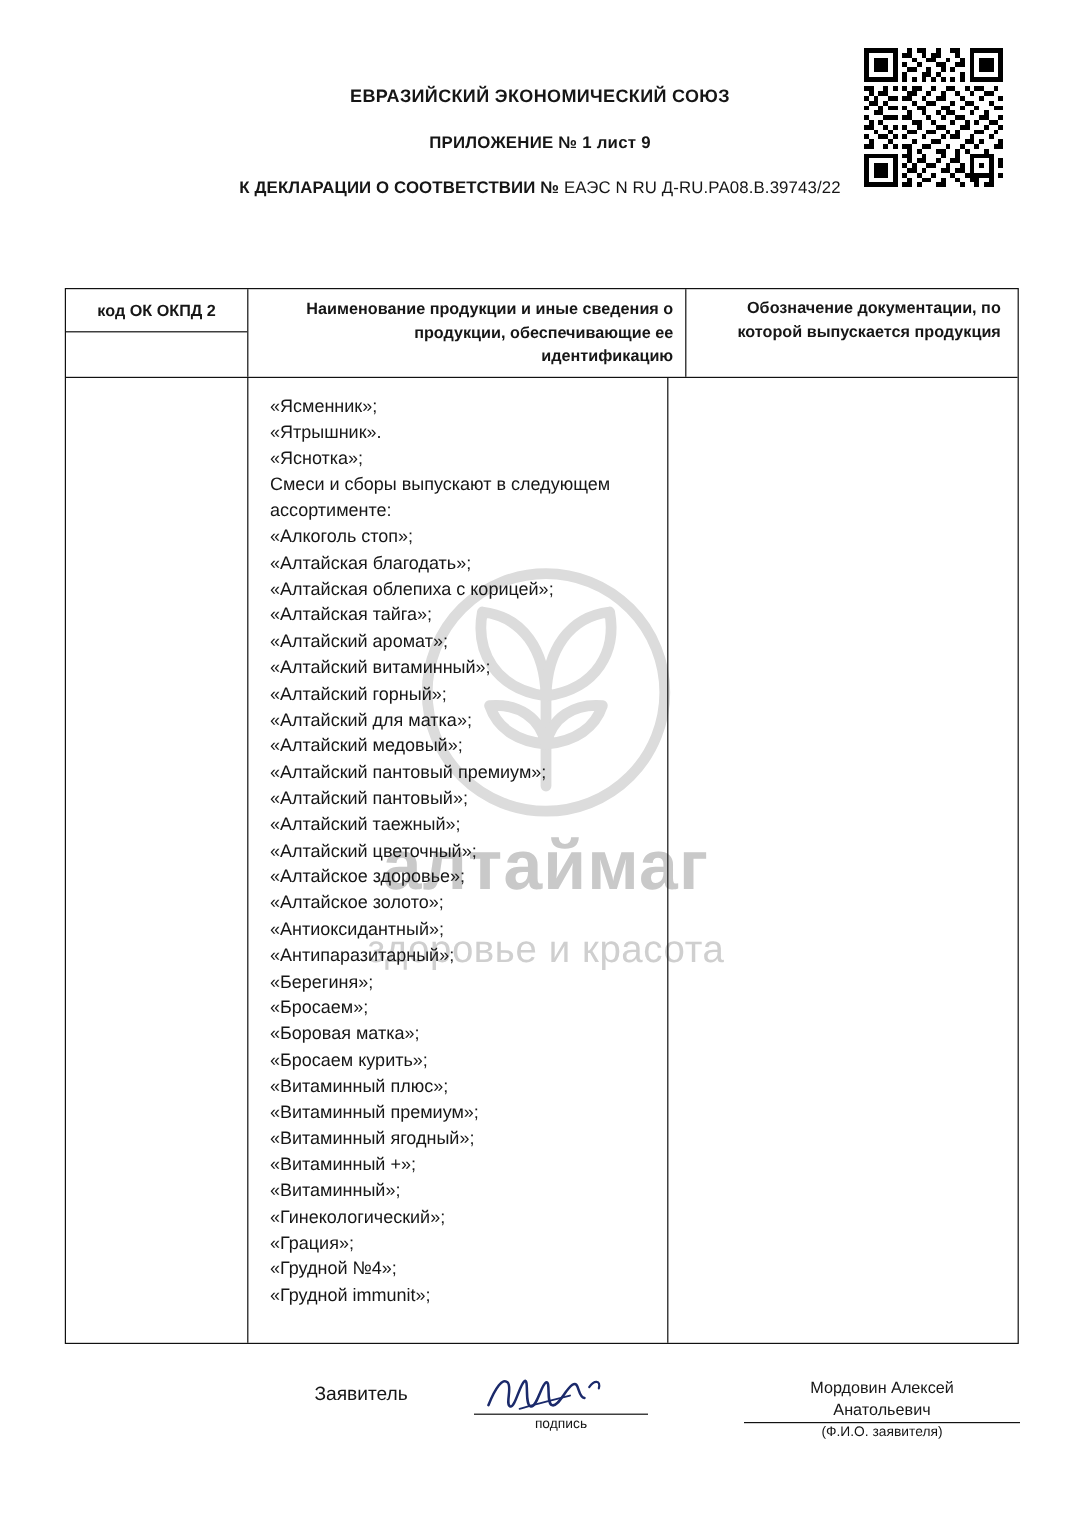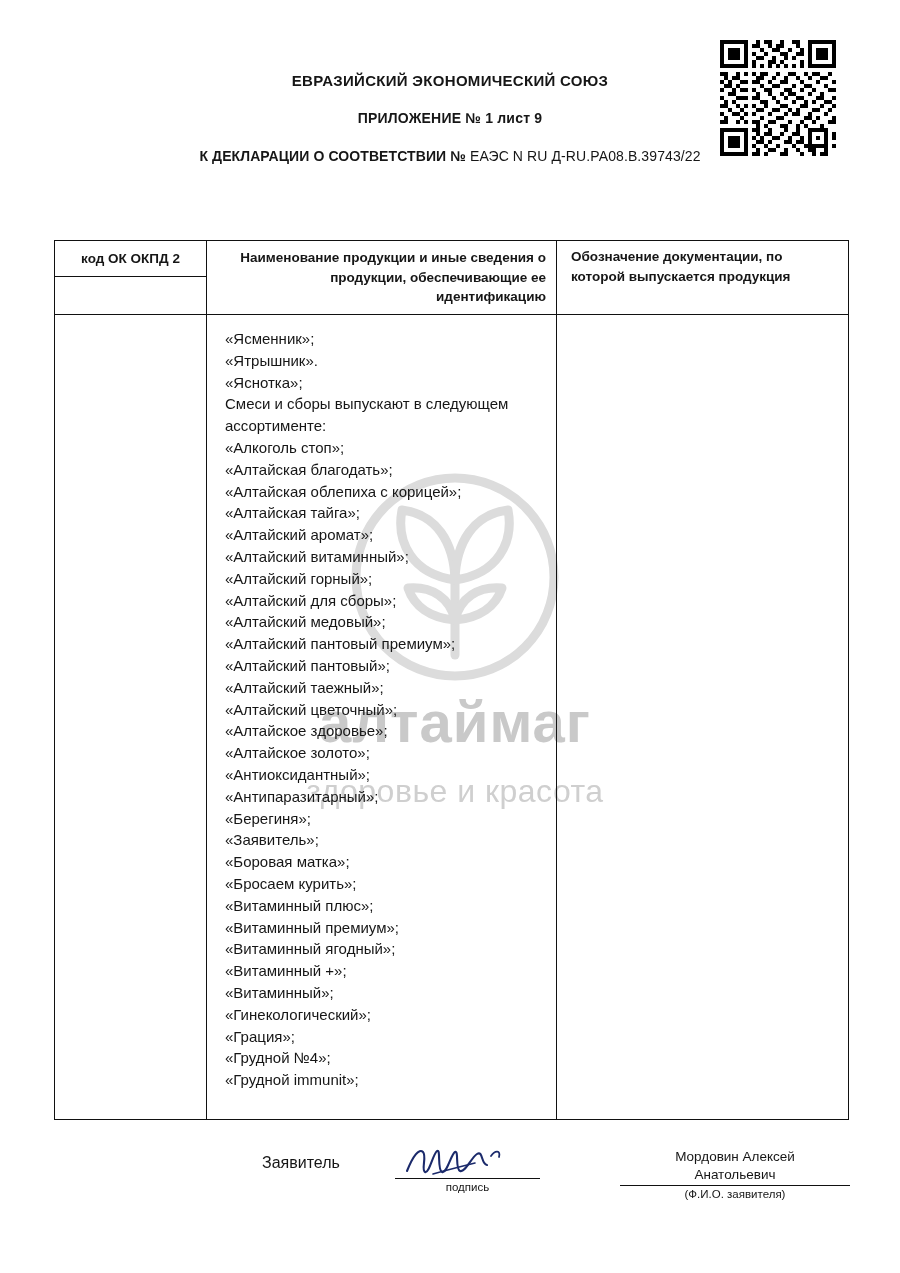--- a/index.html
+++ b/index.html
@@ -107,20 +107,21 @@
     width: 795px;
     height: 880px;
     border: 1.5px solid #111;
     z-index: 2;
     background: transparent;
   }
   .tbl-head {
     display: flex;
     height: 74px;
     border-bottom: 1.5px solid #111;
+    gap: 15px;
   }
   .th-col1 {
     width: 152px;
     border-right: 1.5px solid #111;
     display: flex;
     flex-direction: column;
   }
   .th-c1a, .th-c1b {
     height: 36px;
     display: flex;
@@ -140,21 +141,21 @@
     font-size: 13.5px;
     font-weight: bold;
     line-height: 1.45;
     padding: 0 10px;
   }
   .th-col3 {
     flex: 1;
     display: flex;
     align-items: flex-start;
     justify-content: center;
-    text-align: left;
+    text-align: right;
     font-size: 13.5px;
     font-weight: bold;
     line-height: 1.45;
     padding: 6px 14px 0 14px;
   }
   .tbl-body {
     display: flex;
     height: 804px;
   }
   .td-col1 {
@@ -495,32 +496,32 @@
         <div class="item">«Яснотка»;</div>
         <div class="item">Смеси и сборы выпускают в следующем</div>
         <div class="item">ассортименте:</div>
         <div class="item">«Алкоголь стоп»;</div>
         <div class="item">«Алтайская благодать»;</div>
         <div class="item">«Алтайская облепиха с корицей»;</div>
         <div class="item">«Алтайская тайга»;</div>
         <div class="item">«Алтайский аромат»;</div>
         <div class="item">«Алтайский витаминный»;</div>
         <div class="item">«Алтайский горный»;</div>
-        <div class="item">«Алтайский для сборы»;</div>
+        <div class="item">«Алтайский для матка»;</div>
         <div class="item">«Алтайский медовый»;</div>
         <div class="item">«Алтайский пантовый премиум»;</div>
         <div class="item">«Алтайский пантовый»;</div>
         <div class="item">«Алтайский таежный»;</div>
         <div class="item">«Алтайский цветочный»;</div>
         <div class="item">«Алтайское здоровье»;</div>
         <div class="item">«Алтайское золото»;</div>
         <div class="item">«Антиоксидантный»;</div>
         <div class="item">«Антипаразитарный»;</div>
         <div class="item">«Берегиня»;</div>
-        <div class="item">«Заявитель»;</div>
+        <div class="item">«Бросаем»;</div>
         <div class="item">«Боровая матка»;</div>
         <div class="item">«Бросаем курить»;</div>
         <div class="item">«Витаминный плюс»;</div>
         <div class="item">«Витаминный премиум»;</div>
         <div class="item">«Витаминный ягодный»;</div>
         <div class="item">«Витаминный +»;</div>
         <div class="item">«Витаминный»;</div>
         <div class="item">«Гинекологический»;</div>
         <div class="item">«Грация»;</div>
         <div class="item">«Грудной №4»;</div>

